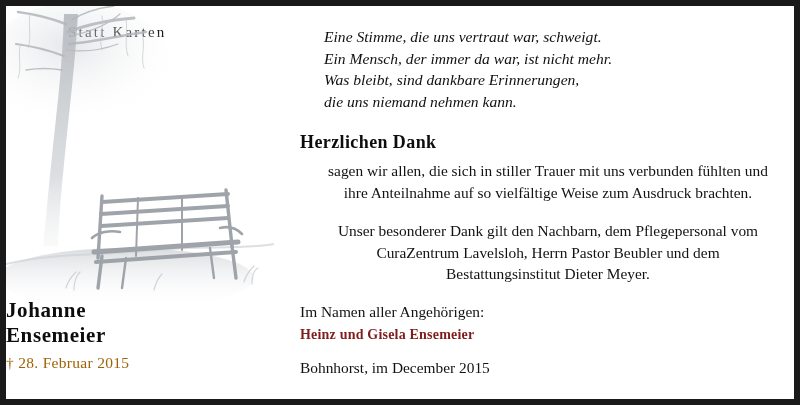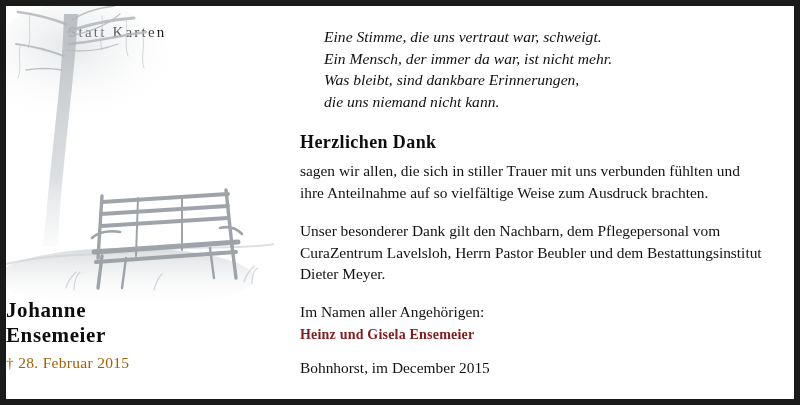--- a/index.html
+++ b/index.html
@@ -113,22 +113,23 @@
     color: #0d0d0d;
     letter-spacing: 0.4px;
   }
 
   .para {
     margin-top: 7px;
     font-family: "Liberation Serif", serif;
     font-size: 15.4px;
     line-height: 21.5px;
     color: #121212;
-    text-align: left;
+    text-align: center;
     max-width: 466px;
+    margin-left: 28px;
   }
   .para.second { margin-top: 17px; }
 
   .signature {
     margin-top: 16px;
     text-align: left;
     max-width: 466px;
   }
   .sig-line1 {
     font-family: "Liberation Serif", serif;
@@ -246,21 +247,21 @@
         <div class="date-line">† 28. Februar 2015</div>
       </div>
     </div>
 
     <div class="right">
 
       <div class="verse">
         <div>Eine Stimme, die uns vertraut war, schweigt.</div>
         <div>Ein Mensch, der immer da war, ist nicht mehr.</div>
         <div>Was bleibt, sind dankbare Erinnerungen,</div>
-        <div>die uns niemand nicht kann.</div>
+        <div>die uns niemand nehmen kann.</div>
       </div>
 
       <div class="thanks-heading">Herzlichen Dank</div>
 
       <div class="para">sagen wir allen, die sich in stiller Trauer mit uns verbunden fühlten und ihre Anteilnahme auf so vielfältige Weise zum Ausdruck brachten.</div>
 
       <div class="para second">Unser besonderer Dank gilt den Nachbarn, dem Pflegepersonal vom CuraZentrum Lavelsloh, Herrn Pastor Beubler und dem Bestattungsinstitut Dieter Meyer.</div>
 
       <div class="signature">
         <div class="sig-line1">Im Namen aller Angehörigen:</div>

